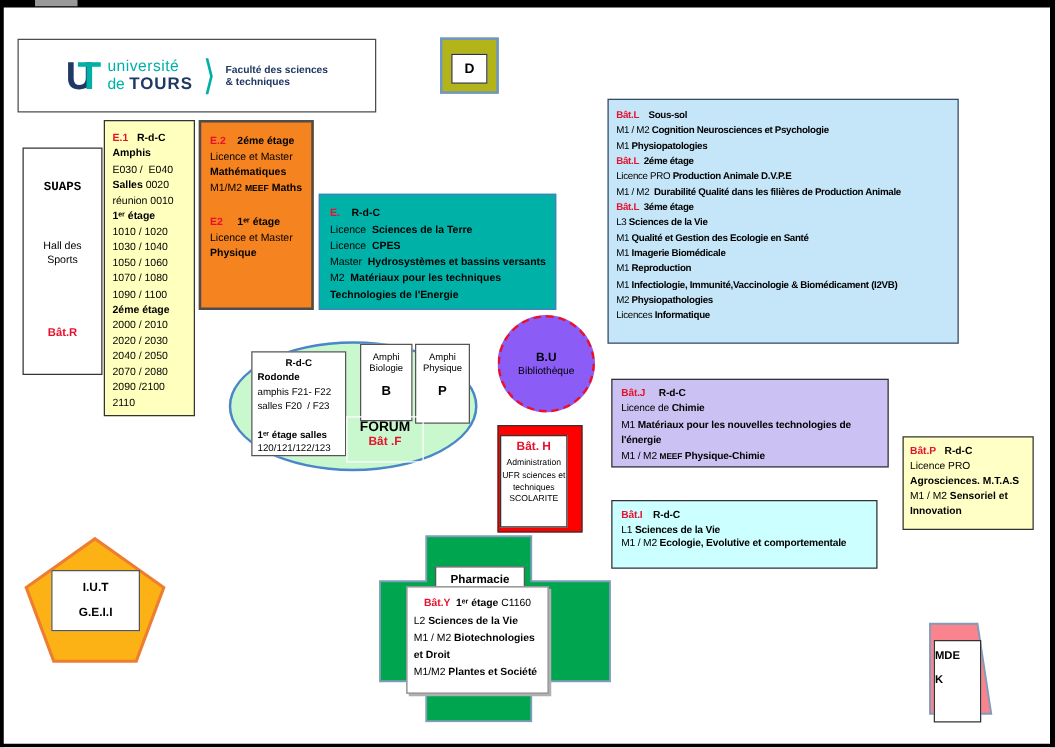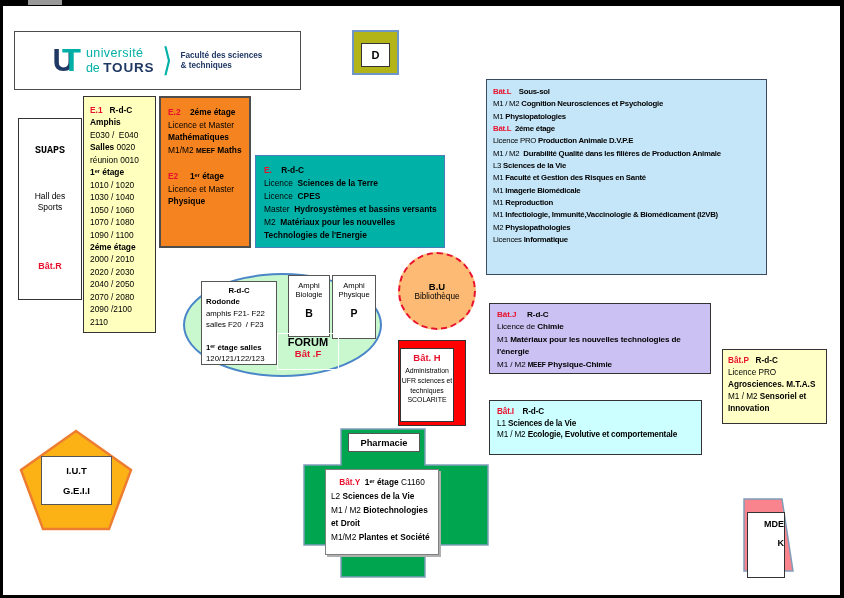--- a/index.html
+++ b/index.html
@@ -60,44 +60,44 @@
   .rondode{left:201px;top:281px;width:76px;height:84px;background:#fff;border:1px solid #555;
       padding:3px 4px;font-size:7.8px;line-height:11.4px;z-index:2;}
   .amphi{background:#fff;border:1.5px solid #555;z-index:2;text-align:center;font-size:7.6px;line-height:9.4px;padding-top:5px;}
   .amphi-b{left:288px;top:275px;width:40px;height:55px;}
   .amphi-p{left:332px;top:275px;width:42px;height:57px;}
   .amphi-letter{font-weight:bold;font-size:10.5px;margin-top:9px;}
   .forum{left:277px;top:333px;width:60px;height:33px;border:1.5px solid #fff;z-index:2;text-align:center;padding-top:2px;}
   .forum-t{font-weight:bold;font-size:11px;}
   .forum-f{font-weight:bold;font-size:9.5px;color:var(--red);}
   
-  .bu{left:398px;top:252px;width:74px;height:74px;border:2px dashed var(--red);border-radius:50%;background:#fdba74;
+  .bu{left:398px;top:252px;width:74px;height:74px;border:2px dashed var(--red);border-radius:50%;background:#8b5cf6;
       display:flex;flex-direction:column;align-items:center;justify-content:center;}
   .bu-1{font-weight:bold;font-size:9.5px;}
   .bu-2{font-size:8.2px;}
   
   .bath{left:398px;top:340px;width:66px;height:84px;background:var(--hred);border:1.5px solid #333;z-index:2;}
   .bath-inner{left:1px;top:7px;width:52px;height:69px;background:#fff;border:1px solid #333;text-align:center;padding-top:3px;}
   .bath-title{font-weight:bold;font-size:9.5px;color:var(--red);margin-bottom:3px;}
   .bath-line{font-size:6.9px;line-height:9.8px;}
   
   .pent-svg{left:18px;top:428px;width:116px;height:104px;z-index:1;}
   .pent-poly{fill:var(--pent);stroke:var(--pentbd);stroke-width:2.5;}
   .iut-box{left:41px;top:456px;width:69px;height:47px;background:#fff;border:1.5px solid #555;z-index:2;
       display:flex;flex-direction:column;align-items:center;justify-content:space-evenly;font-weight:bold;font-size:9.5px;}
   
   .cross-svg{left:303px;top:428px;width:186px;height:150px;z-index:1;}
   .cross-path{fill:var(--green);stroke:#7f9db9;stroke-width:1.5;}
-  .pharm{left:348px;top:433px;width:70px;height:17px;background:#fff;border:1px solid #555;z-index:2;
+  .pharm{left:348px;top:453px;width:70px;height:17px;background:#fff;border:1px solid #555;z-index:2;
       display:flex;align-items:center;justify-content:center;font-weight:bold;font-size:9.3px;}
   
   .mde-svg{left:740px;top:495px;width:58px;height:80px;z-index:1;}
   .mde-poly{fill:var(--pink);stroke:#7f9db9;stroke-width:1.5;}
   .mde-box{left:747px;top:512px;width:36px;height:58px;background:#fff;border:1.5px solid #333;z-index:2;
-      text-align:right;font-weight:bold;font-size:9px;padding-top:6px;}
+      text-align:left;font-weight:bold;font-size:9px;padding-top:6px;}
   .mde-k{margin-top:9px;}
 </style>
 </head>
 <body>
 
 <div class="frame">
 
   <div class="abs edge" style="left:0;top:0;width:844px;height:6px;"></div>
   <div class="abs edge-notch" style="left:28px;top:0;width:34px;height:5px;"></div>
   <div class="abs edge" style="left:0;top:0;width:3px;height:598px;"></div>
@@ -163,33 +163,34 @@
       <div class="ln"><span class="sr sb">E2</span><span class="sb">     1ᵉʳ étage</span></div>
       <div class="ln"><span>Licence et Master</span></div>
       <div class="ln"><span class="sb">Physique</span></div>
     </div>
 
   <div class="box eteal">
       <div class="ln"><span class="sr sb">E.</span><span class="sb">    R-d-C</span></div>
       <div class="ln"><span>Licence  </span><span class="sb">Sciences de la Terre</span></div>
       <div class="ln"><span>Licence  </span><span class="sb">CPES</span></div>
       <div class="ln"><span>Master  </span><span class="sb">Hydrosystèmes et bassins versants</span></div>
-      <div class="ln"><span>M2  </span><span class="sb">Matériaux pour les nouvelles</span></div>
+      <div class="ln"><span>M2  </span><span class="sb">Matériaux pour les techniques</span></div>
       <div class="ln"><span class="sb">Technologies de l'Energie</span></div>
     </div>
 
   <div class="box batl">
       <div class="ln"><span class="sr sb">Bât.L</span><span class="sb">    Sous-sol</span></div>
       <div class="ln"><span>M1 / M2 </span><span class="sb">Cognition Neurosciences et Psychologie</span></div>
       <div class="ln"><span>M1 </span><span class="sb">Physiopatologies</span></div>
       <div class="ln"><span class="sr sb">Bât.L</span><span class="sb">  2éme étage</span></div>
       <div class="ln"><span>Licence PRO </span><span class="sb">Production Animale D.V.P.E</span></div>
       <div class="ln"><span>M1 / M2  </span><span class="sb">Durabilité Qualité dans les filières de Production Animale</span></div>
+      <div class="ln"><span class="sr sb">Bât.L</span><span class="sb">  3éme étage</span></div>
       <div class="ln"><span>L3 </span><span class="sb">Sciences de la Vie</span></div>
-      <div class="ln"><span>M1 </span><span class="sb">Faculté et Gestion des Risques en Santé</span></div>
+      <div class="ln"><span>M1 </span><span class="sb">Qualité et Gestion des Ecologie en Santé</span></div>
       <div class="ln"><span>M1 </span><span class="sb">Imagerie Biomédicale</span></div>
       <div class="ln"><span>M1 </span><span class="sb">Reproduction</span></div>
       <div class="ln"><span>M1 </span><span class="sb">Infectiologie, Immunité,Vaccinologie &amp; Biomédicament (I2VB)</span></div>
       <div class="ln"><span>M2 </span><span class="sb">Physiopathologies</span></div>
       <div class="ln"><span>Licences </span><span class="sb">Informatique</span></div>
     </div>
 
   <div class="abs ellipse"></div>
   <div class="box rondode">
       <div class="ln ctr"><span class="sb">R-d-C</span></div>

